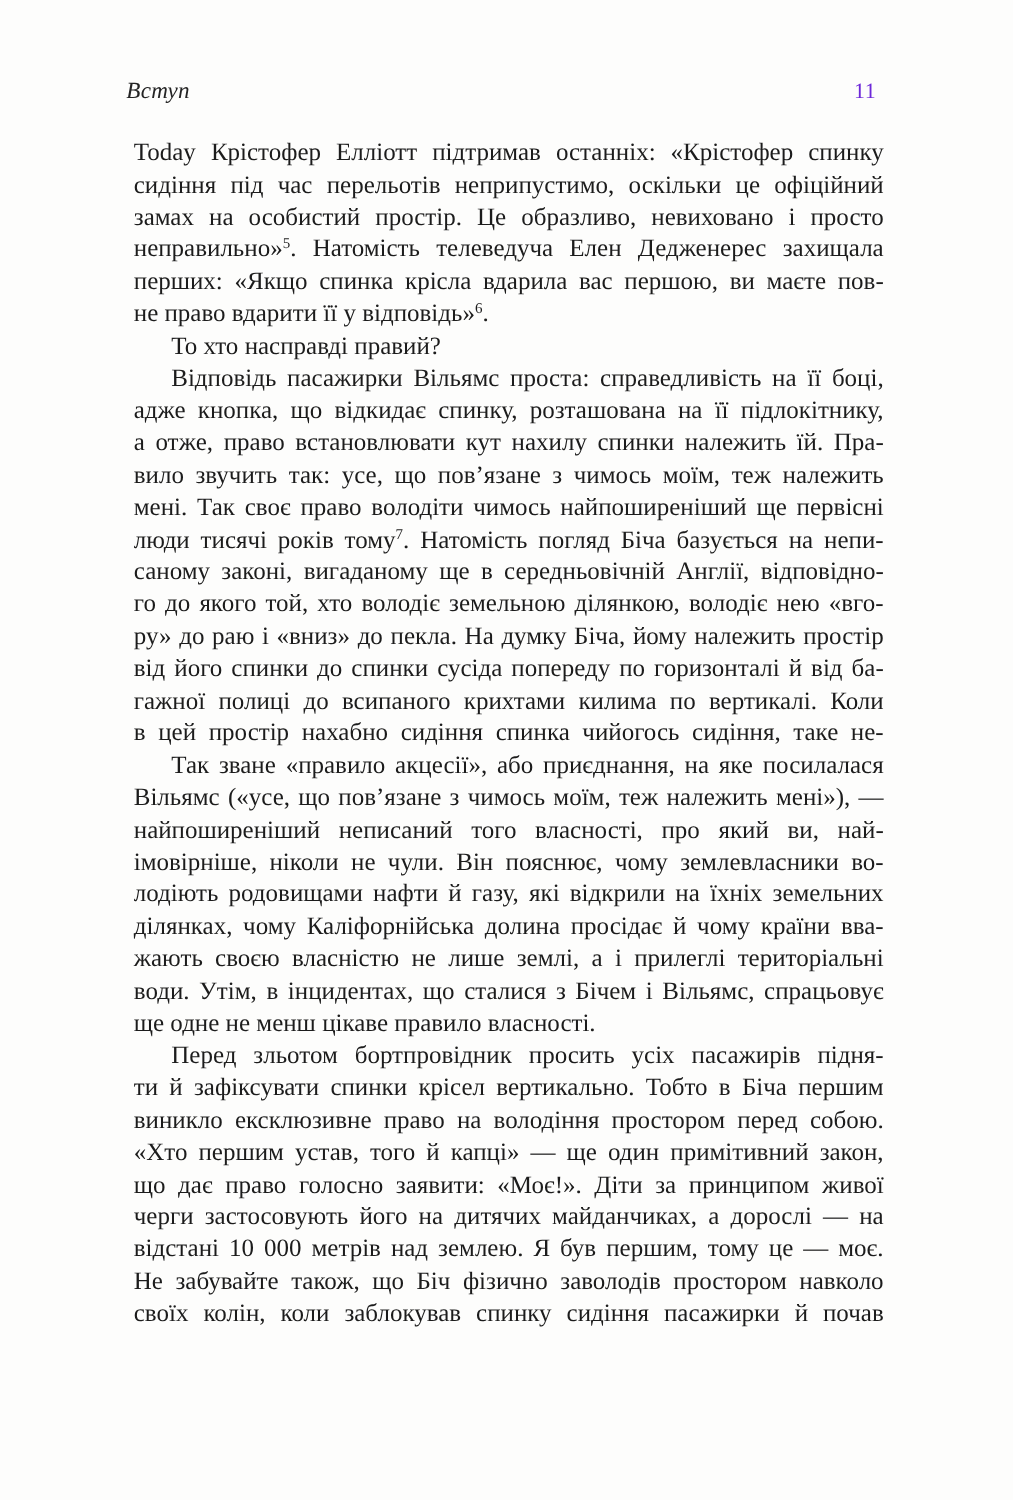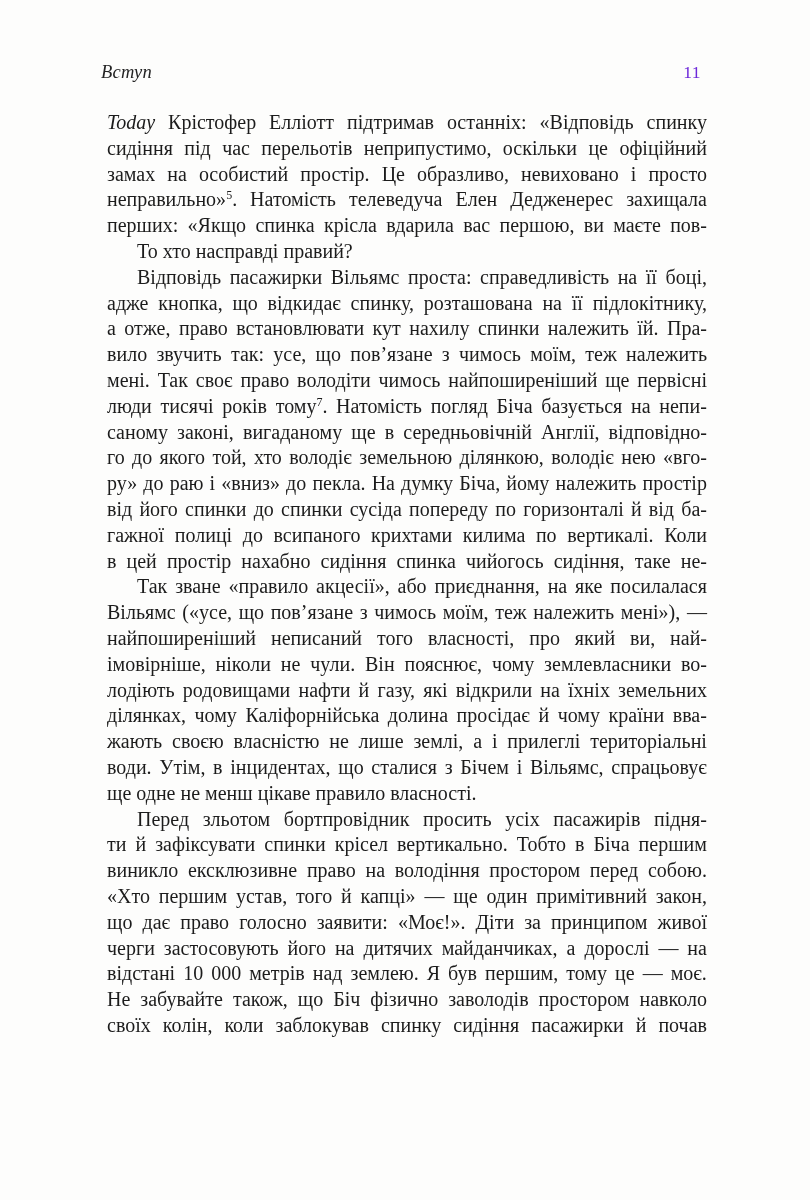--- a/index.html
+++ b/index.html
@@ -54,39 +54,39 @@
   .line.indent {
     padding-left: 30px;
   }
   .w { white-space: pre; }
   .sup {
     font-size: 12px;
     position: relative;
     top: -7px;
     letter-spacing: 0;
   }
-  .it { font-style: italic; }
+  .it { }
 </style>
 </head>
 <body>
 
 <div class="page">
   <div class="page-header">
     <span class="running-title">Вступ</span>
     <span class="page-number">11</span>
   </div>
   <div class="body-text">
       <div class="para">
         <div class="line just">
           <span class="w"><span class="it">Today</span></span>
           <span class="w"><span>Крістофер</span></span>
           <span class="w"><span>Елліотт</span></span>
           <span class="w"><span>підтримав</span></span>
           <span class="w"><span>останніх:</span></span>
-          <span class="w"><span>«Відповідь</span></span>
+          <span class="w"><span>«Крістофер</span></span>
           <span class="w"><span>спинку</span></span>
         </div>
         <div class="line just">
           <span class="w"><span>сидіння</span></span>
           <span class="w"><span>під</span></span>
           <span class="w"><span>час</span></span>
           <span class="w"><span>перельотів</span></span>
           <span class="w"><span>неприпустимо,</span></span>
           <span class="w"><span>оскільки</span></span>
           <span class="w"><span>це</span></span>
@@ -116,20 +116,21 @@
           <span class="w"><span>«Якщо</span></span>
           <span class="w"><span>спинка</span></span>
           <span class="w"><span>крісла</span></span>
           <span class="w"><span>вдарила</span></span>
           <span class="w"><span>вас</span></span>
           <span class="w"><span>першою,</span></span>
           <span class="w"><span>ви</span></span>
           <span class="w"><span>маєте</span></span>
           <span class="w"><span>пов-</span></span>
         </div>
+        <div class="line"><span class="w"><span>не</span></span> <span class="w"><span>право</span></span> <span class="w"><span>вдарити</span></span> <span class="w"><span>її</span></span> <span class="w"><span>у</span></span> <span class="w"><span>відповідь»</span><span class="sup">6</span><span>.</span></span></div>
       </div>
       <div class="para">
         <div class="line indent"><span class="w"><span>То</span></span> <span class="w"><span>хто</span></span> <span class="w"><span>насправді</span></span> <span class="w"><span>правий?</span></span></div>
       </div>
       <div class="para">
         <div class="line just indent">
           <span class="w"><span>Відповідь</span></span>
           <span class="w"><span>пасажирки</span></span>
           <span class="w"><span>Вільямс</span></span>
           <span class="w"><span>проста:</span></span>

